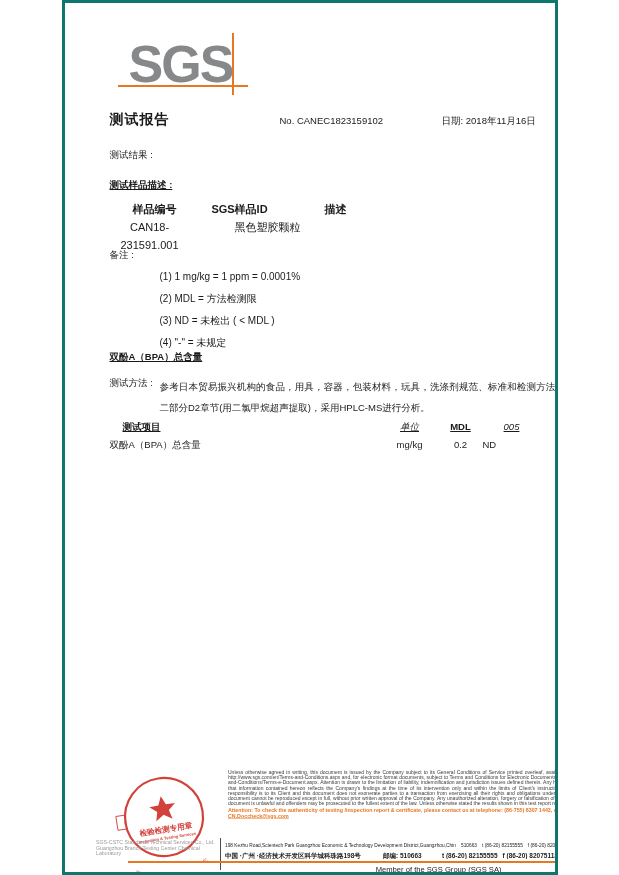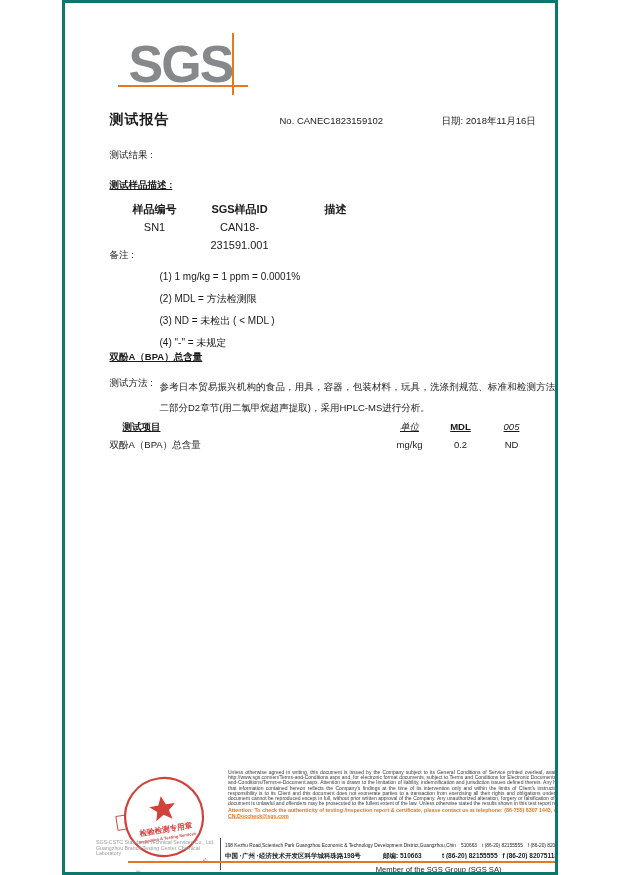--- a/index.html
+++ b/index.html
@@ -41,21 +41,21 @@
   .method-label { position:absolute; left:45px; top:374px; }
   .method-text  { position:absolute; left:95px; top:374px; width:480px; font-size:9.5px; line-height:20.5px; text-align:justify; }
   
   .rt-h1 { position:absolute; left:58px;  top:418px; font-weight:bold; text-decoration:underline; }
   .rt-h2 { position:absolute; left:328px; top:418px; width:34px; text-align:center; font-style:italic; text-decoration:underline; }
   .rt-h3 { position:absolute; left:380px; top:418px; width:32px; text-align:center; font-weight:bold; text-decoration:underline; }
   .rt-h4 { position:absolute; left:431px; top:418px; width:32px; text-align:center; font-style:italic; text-decoration:underline; }
   .rt-c1 { position:absolute; left:45px;  top:436px; }
   .rt-c2 { position:absolute; left:326px; top:436px; width:38px; text-align:center; }
   .rt-c3 { position:absolute; left:380px; top:436px; width:32px; text-align:center; }
-  .rt-c4 { position:absolute; left:431px; top:436px; width:32px; text-align:center; }
+  .rt-c4 { position:absolute; left:418px; top:436px; width:32px; }
   
   .legal-wrap { position:absolute; left:163px; top:767px; width:402px; height:64px; overflow:hidden; }
   .legal-inner { width:804px; transform:scale(.5); transform-origin:0 0; }
   .legal-text { font-size:10px; line-height:10.2px; text-align:justify; color:#3c3c3c; }
   .attention-text { margin-top:3px; font-size:10.6px; line-height:11.2px; color:#e87722; font-weight:bold; }
   .attention-text a { color:#e87722; }
   .company-wrap { position:absolute; left:31px; top:836px; width:125px; height:24px; overflow:hidden; }
   .company-inner { width:250px; transform:scale(.5); transform-origin:0 0; font-size:10.5px; line-height:11.5px; color:#9b9b9b; }
   .addr-wrap { position:absolute; left:160px; top:837px; width:406px; height:22px; overflow:hidden; }
   .addr-inner { width:812px; transform:scale(.5); transform-origin:0 0; color:#222; }
@@ -90,22 +90,22 @@
   <div class="results-label t9">测试结果 :</div>
 
   <div class="sample-heading t9">测试样品描述 :</div>
   <div class="sample-table">
     <div class="tr hd">
       <span class="c1">样品编号</span>
       <span class="c2">SGS样品ID</span>
       <span class="c3">描述</span>
     </div>
     <div class="tr">
-      <span class="c1">SN1</span>
       <span class="c2">CAN18-231591.001</span>
+      <span class="c3">黑色塑胶颗粒</span>
     </div>
   </div>
 
   <div class="remarks-label t9">备注 :</div>
   <div class="remarks-list">
     <div>(1) 1 mg/kg = 1 ppm = 0.0001%</div>
     <div>(2) MDL = 方法检测限</div>
     <div>(3) ND = 未检出 ( &lt; MDL )</div>
     <div>(4) "-" = 未规定</div>
   </div>

